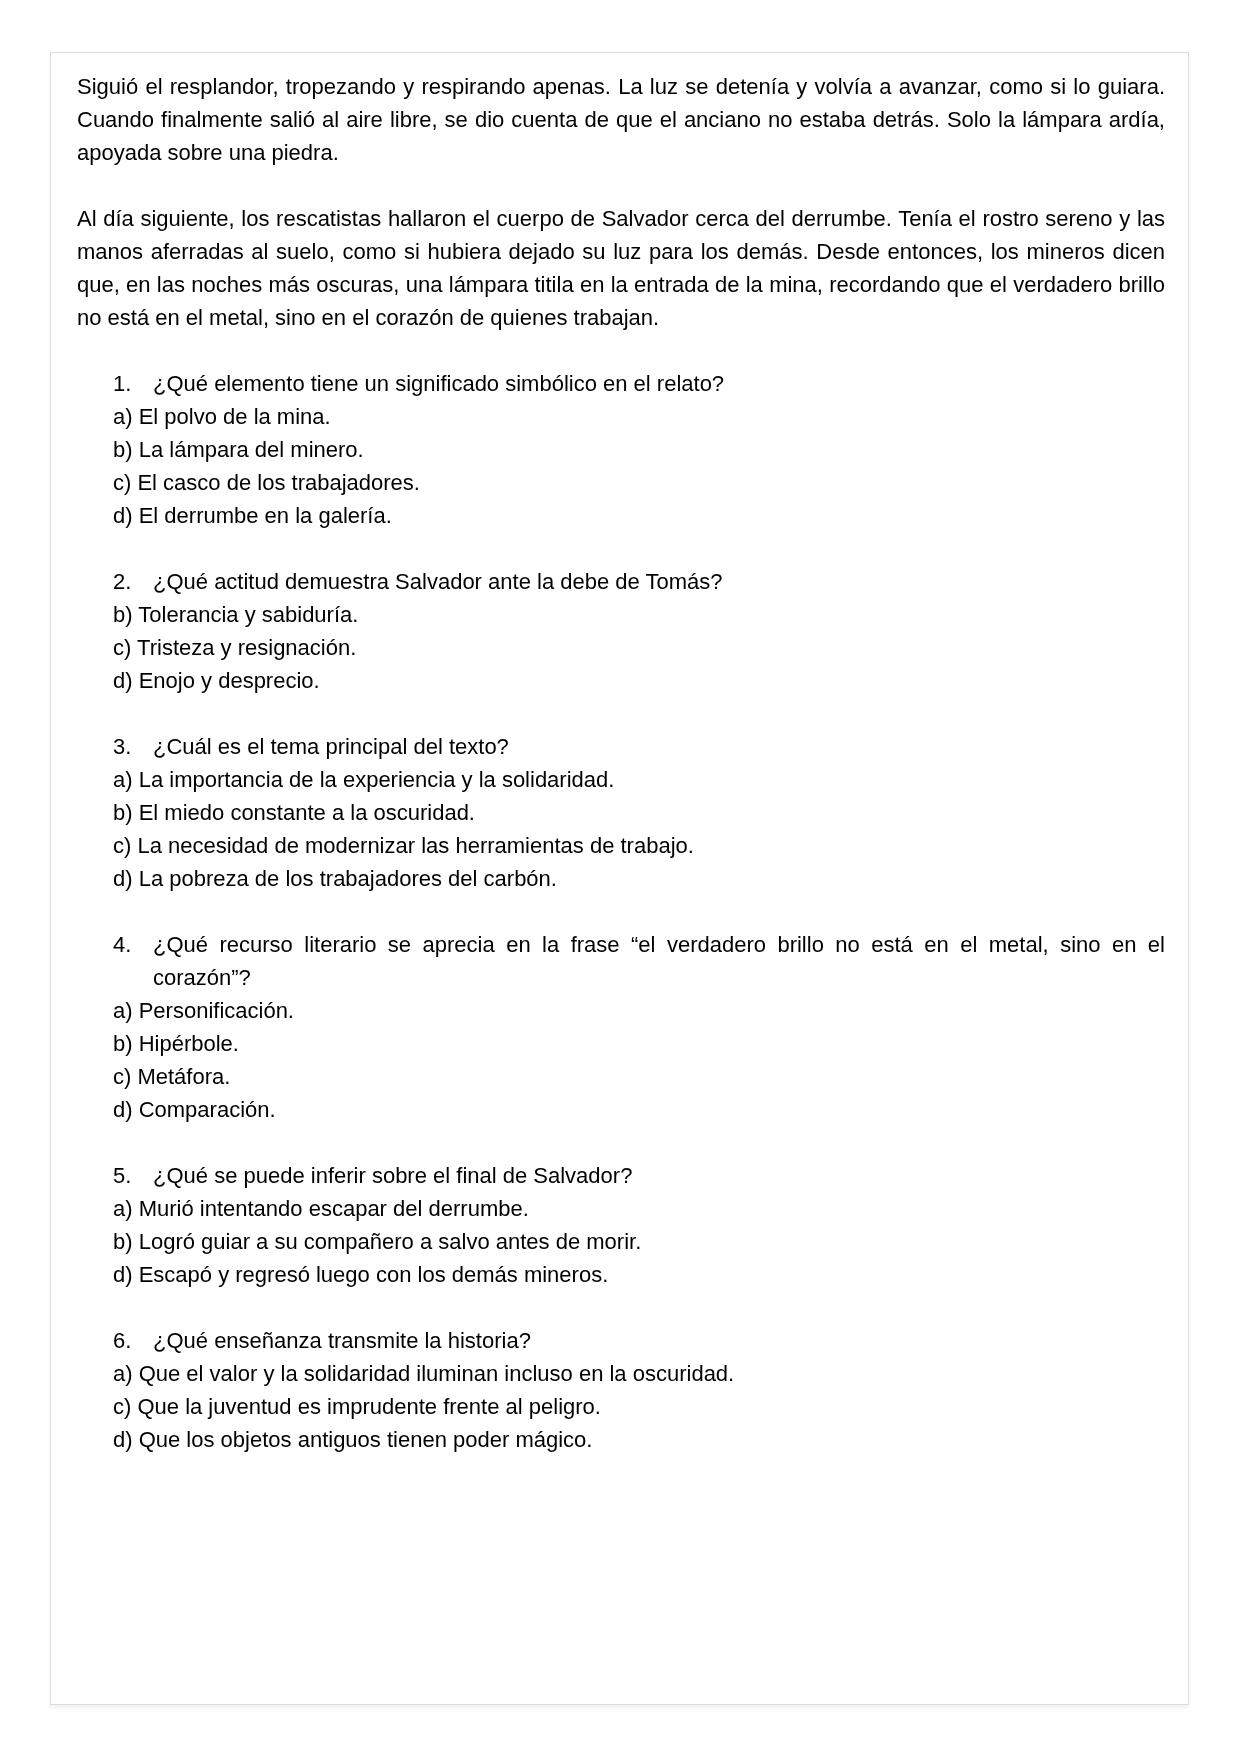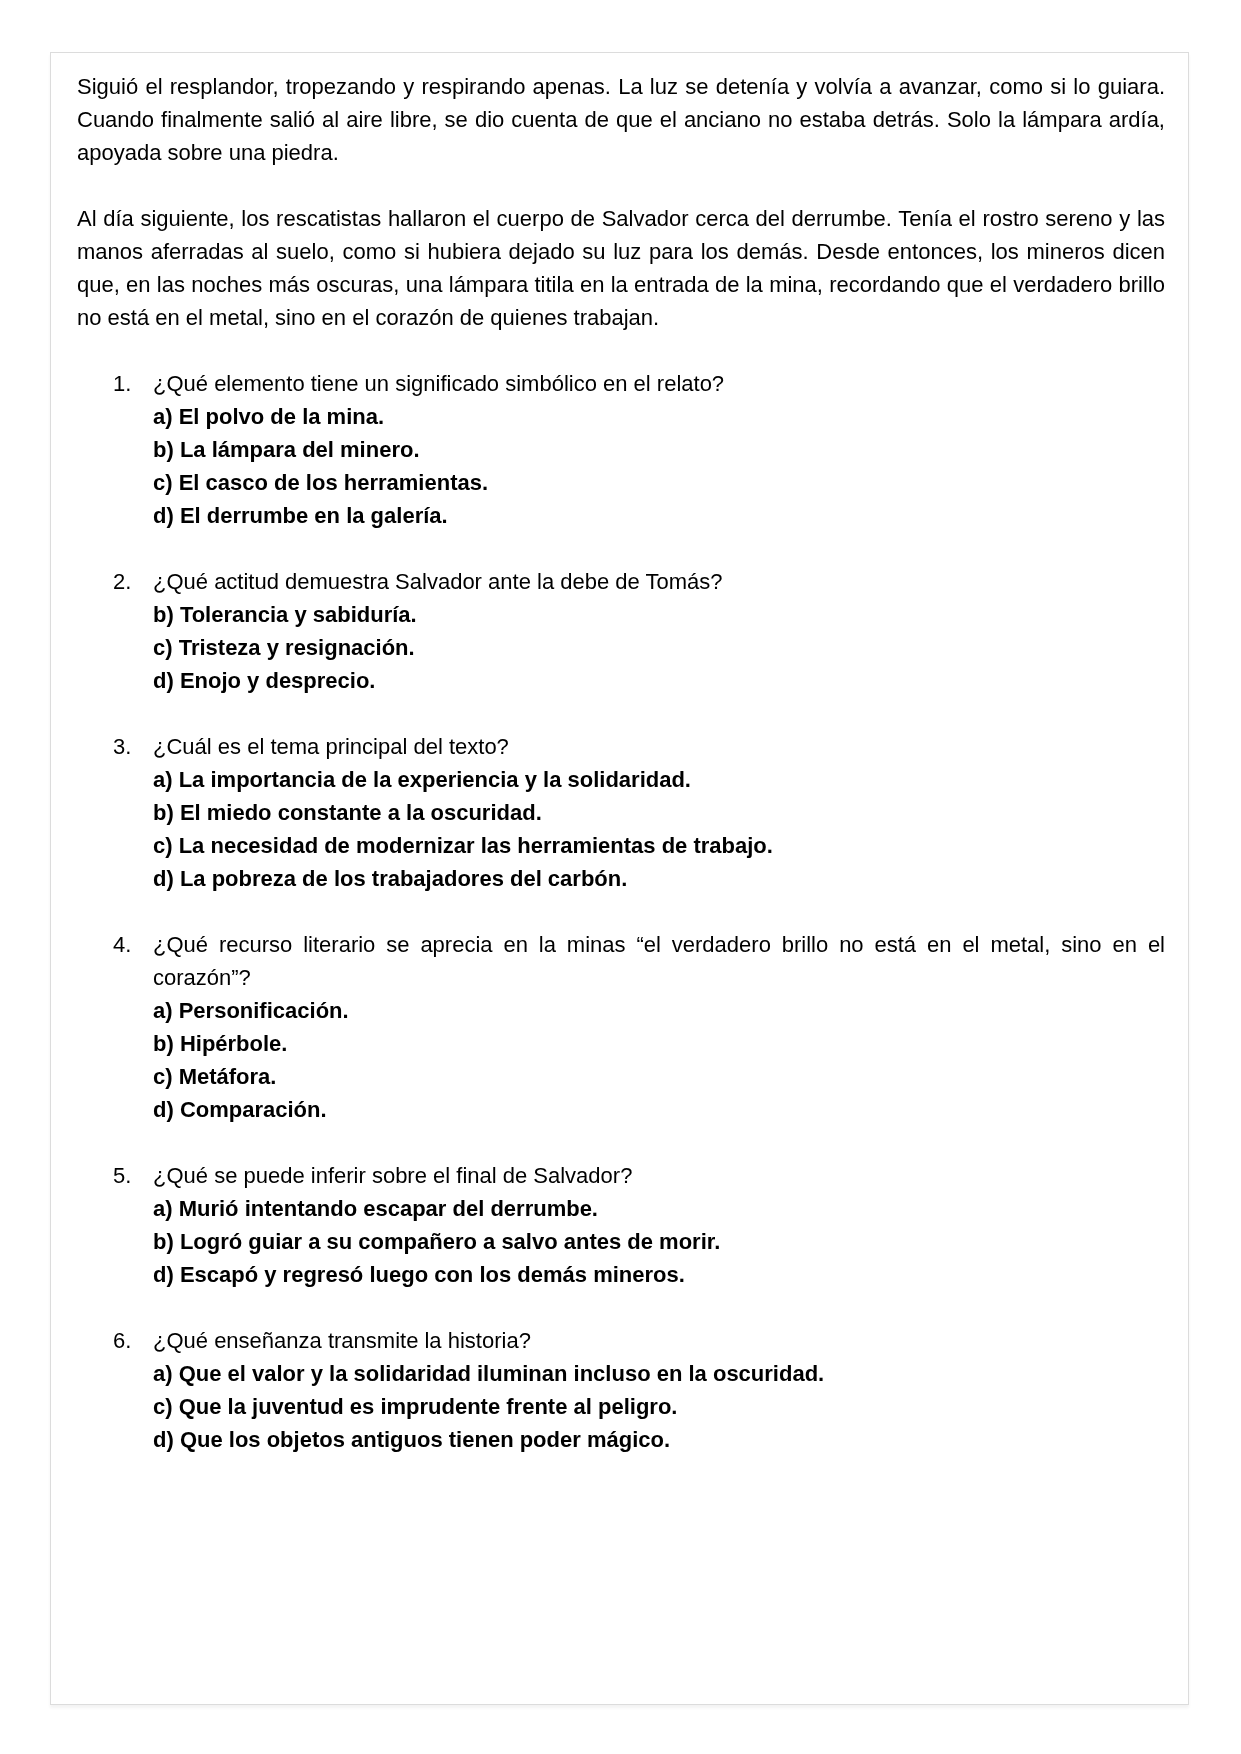--- a/index.html
+++ b/index.html
@@ -49,22 +49,20 @@
   }
   .q-num {
     flex: 0 0 40px;
     width: 40px;
   }
   .q-text {
     flex: 1 1 auto;
     text-align: justify;
   }
   .option {
-    margin-left: 40px;
-    font-weight: bold;
   }
 </style>
 </head>
 <body>
 
 <div class="sheet">
 
   <div class="story">
     <p>Siguió el resplandor, tropezando y respirando apenas. La luz se detenía y volvía a avanzar, como si lo guiara. Cuando finalmente salió al aire libre, se dio cuenta de que el anciano no estaba detrás. Solo la lámpara ardía, apoyada sobre una piedra.</p>
     <p>Al día siguiente, los rescatistas hallaron el cuerpo de Salvador cerca del derrumbe. Tenía el rostro sereno y las manos aferradas al suelo, como si hubiera dejado su luz para los demás. Desde entonces, los mineros dicen que, en las noches más oscuras, una lámpara titila en la entrada de la mina, recordando que el verdadero brillo no está en el metal, sino en el corazón de quienes trabajan.</p>
@@ -72,21 +70,21 @@
 
   <div class="questions">
 
     <div class="question">
       <div class="q-head">
         <span class="q-num">1.</span>
         <span class="q-text">¿Qué elemento tiene un significado simbólico en el relato?</span>
       </div>
       <div class="option">a) El polvo de la mina.</div>
       <div class="option">b) La lámpara del minero.</div>
-      <div class="option">c) El casco de los herramientas.</div>
+      <div class="option">c) El casco de los trabajadores.</div>
       <div class="option">d) El derrumbe en la galería.</div>
     </div>
 
     <div class="question">
       <div class="q-head">
         <span class="q-num">2.</span>
         <span class="q-text">¿Qué actitud demuestra Salvador ante la debe de Tomás?</span>
       </div>
       <div class="option">b) Tolerancia y sabiduría.</div>
       <div class="option">c) Tristeza y resignación.</div>
@@ -100,21 +98,21 @@
       </div>
       <div class="option">a) La importancia de la experiencia y la solidaridad.</div>
       <div class="option">b) El miedo constante a la oscuridad.</div>
       <div class="option">c) La necesidad de modernizar las herramientas de trabajo.</div>
       <div class="option">d) La pobreza de los trabajadores del carbón.</div>
     </div>
 
     <div class="question">
       <div class="q-head">
         <span class="q-num">4.</span>
-        <span class="q-text">¿Qué recurso literario se aprecia en la minas “el verdadero brillo no está en el metal, sino en el corazón”?</span>
+        <span class="q-text">¿Qué recurso literario se aprecia en la frase “el verdadero brillo no está en el metal, sino en el corazón”?</span>
       </div>
       <div class="option">a) Personificación.</div>
       <div class="option">b) Hipérbole.</div>
       <div class="option">c) Metáfora.</div>
       <div class="option">d) Comparación.</div>
     </div>
 
     <div class="question">
       <div class="q-head">
         <span class="q-num">5.</span>

